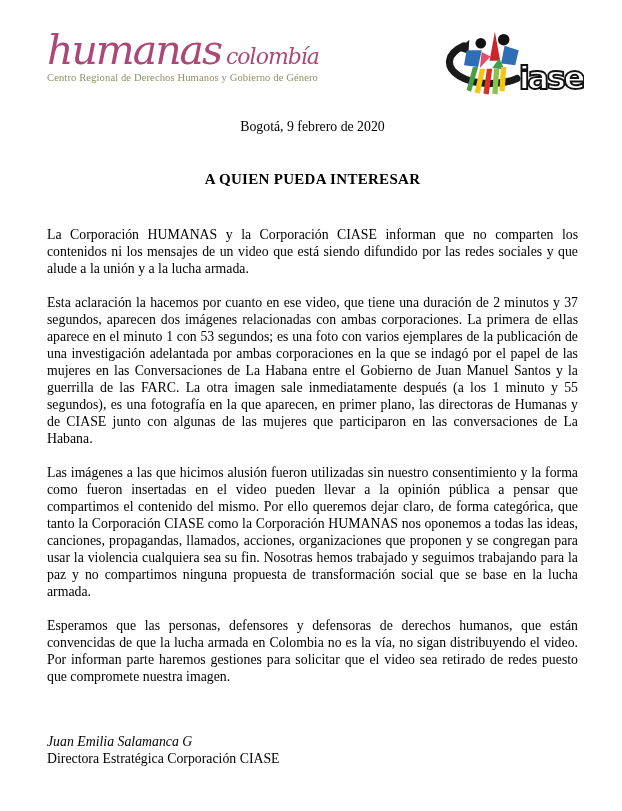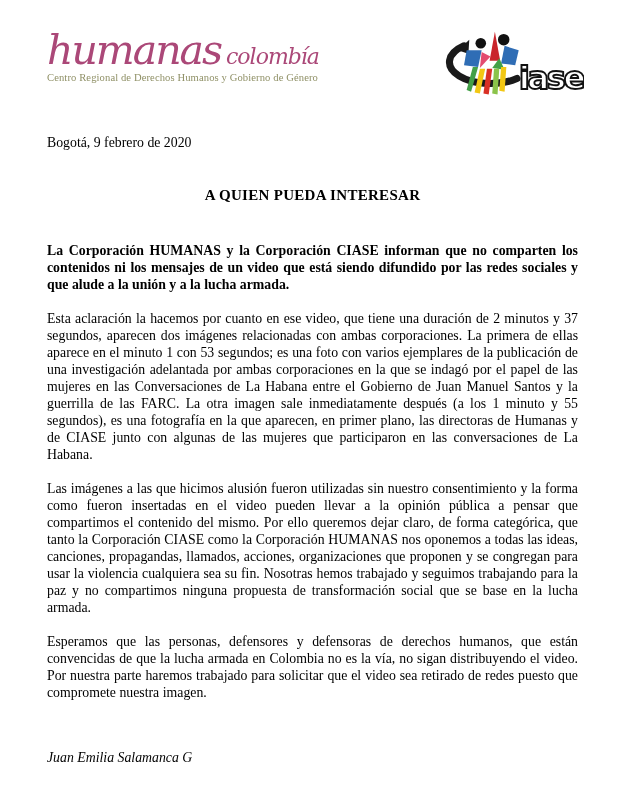--- a/index.html
+++ b/index.html
@@ -36,39 +36,39 @@
   }
   .humanas-tagline {
     font-size: 10.6px;
     color: #8f9066;
     margin-top: 2px;
     letter-spacing: 0.1px;
     white-space: nowrap;
   }
   .ciase-logo { margin-top: 0; margin-right: -6px; }
   .date-line {
-    text-align: left;
+    text-align: center;
     font-size: 13.8px;
-    margin-top: 31px;
+    margin-top: 15px;
   }
   .letter-title {
     text-align: center;
     font-weight: bold;
     font-size: 15px;
     letter-spacing: 0.3px;
     margin-top: 36px;
   }
   .letter-body { margin-top: 38px; }
   .letter-body p {
     font-size: 13.8px;
     line-height: 17px;
     text-align: justify;
     margin: 0 0 17px 0;
   }
-  .letter-body p.bold { font-weight: bold; margin-top: 8px; }
+  .letter-body p.bold { font-weight: normal; margin-top: 8px; }
   .signatures {
     display: flex;
     margin-top: 48px;
     font-size: 13.8px;
     line-height: 17px;
   }
   .sig-col-left { width: 283px; flex: 0 0 283px; }
   .sig-col-right { flex: 1; }
   .sig-name { font-style: italic; }
   .sig-title { }
@@ -116,22 +116,23 @@
   </div>
 
   <div class="date-line">Bogotá, 9 febrero de 2020</div>
 
   <div class="letter-title">A QUIEN PUEDA INTERESAR</div>
 
   <div class="letter-body">
     <p class="bold">La Corporación HUMANAS y la Corporación CIASE informan que no comparten los contenidos ni los mensajes de un video que está siendo difundido por las redes sociales y que alude a la unión y a la lucha armada.</p>
     <p>Esta aclaración la hacemos por cuanto en ese video, que tiene una duración de 2 minutos y 37 segundos, aparecen dos imágenes relacionadas con ambas corporaciones. La primera de ellas aparece en el minuto 1 con 53 segundos; es una foto con varios ejemplares de la publicación de una investigación adelantada por ambas corporaciones en la que se indagó por el papel de las mujeres en las Conversaciones de La Habana entre el Gobierno de Juan Manuel Santos y la guerrilla de las FARC. La otra imagen sale inmediatamente después (a los 1 minuto y 55 segundos), es una fotografía en la que aparecen, en primer plano, las directoras de Humanas y de CIASE junto con algunas de las mujeres que participaron en las conversaciones de La Habana.</p>
     <p>Las imágenes a las que hicimos alusión fueron utilizadas sin nuestro consentimiento y la forma como fueron insertadas en el video pueden llevar a la opinión pública a pensar que compartimos el contenido del mismo. Por ello queremos dejar claro, de forma categórica, que tanto la Corporación CIASE como la Corporación HUMANAS nos oponemos a todas las ideas, canciones, propagandas, llamados, acciones, organizaciones que proponen y se congregan para usar la violencia cualquiera sea su fin. Nosotras hemos trabajado y seguimos trabajando para la paz y no compartimos ninguna propuesta de transformación social que se base en la lucha armada.</p>
-    <p>Esperamos que las personas, defensores y defensoras de derechos humanos, que están convencidas de que la lucha armada en Colombia no es la vía, no sigan distribuyendo el video. Por nuestra parte haremos trabajado para solicitar que el video sea retirado de redes puesto que compromete nuestra imagen.</p>
+    <p>Esperamos que las personas, defensores y defensoras de derechos humanos, que están convencidas de que la lucha armada en Colombia no es la vía, no sigan distribuyendo el video. Por informan parte haremos gestiones para solicitar que el video sea retirado de redes puesto que compromete nuestra imagen.</p>
   </div>
 
   <div class="signatures">
     <div class="sig-col-right">
       <div class="sig-name">Juan Emilia Salamanca G</div>
+      <div class="sig-title">Directora Estratégica Corporación CIASE</div>
     </div>
   </div>
 
 </div>
 
 </body></html>

